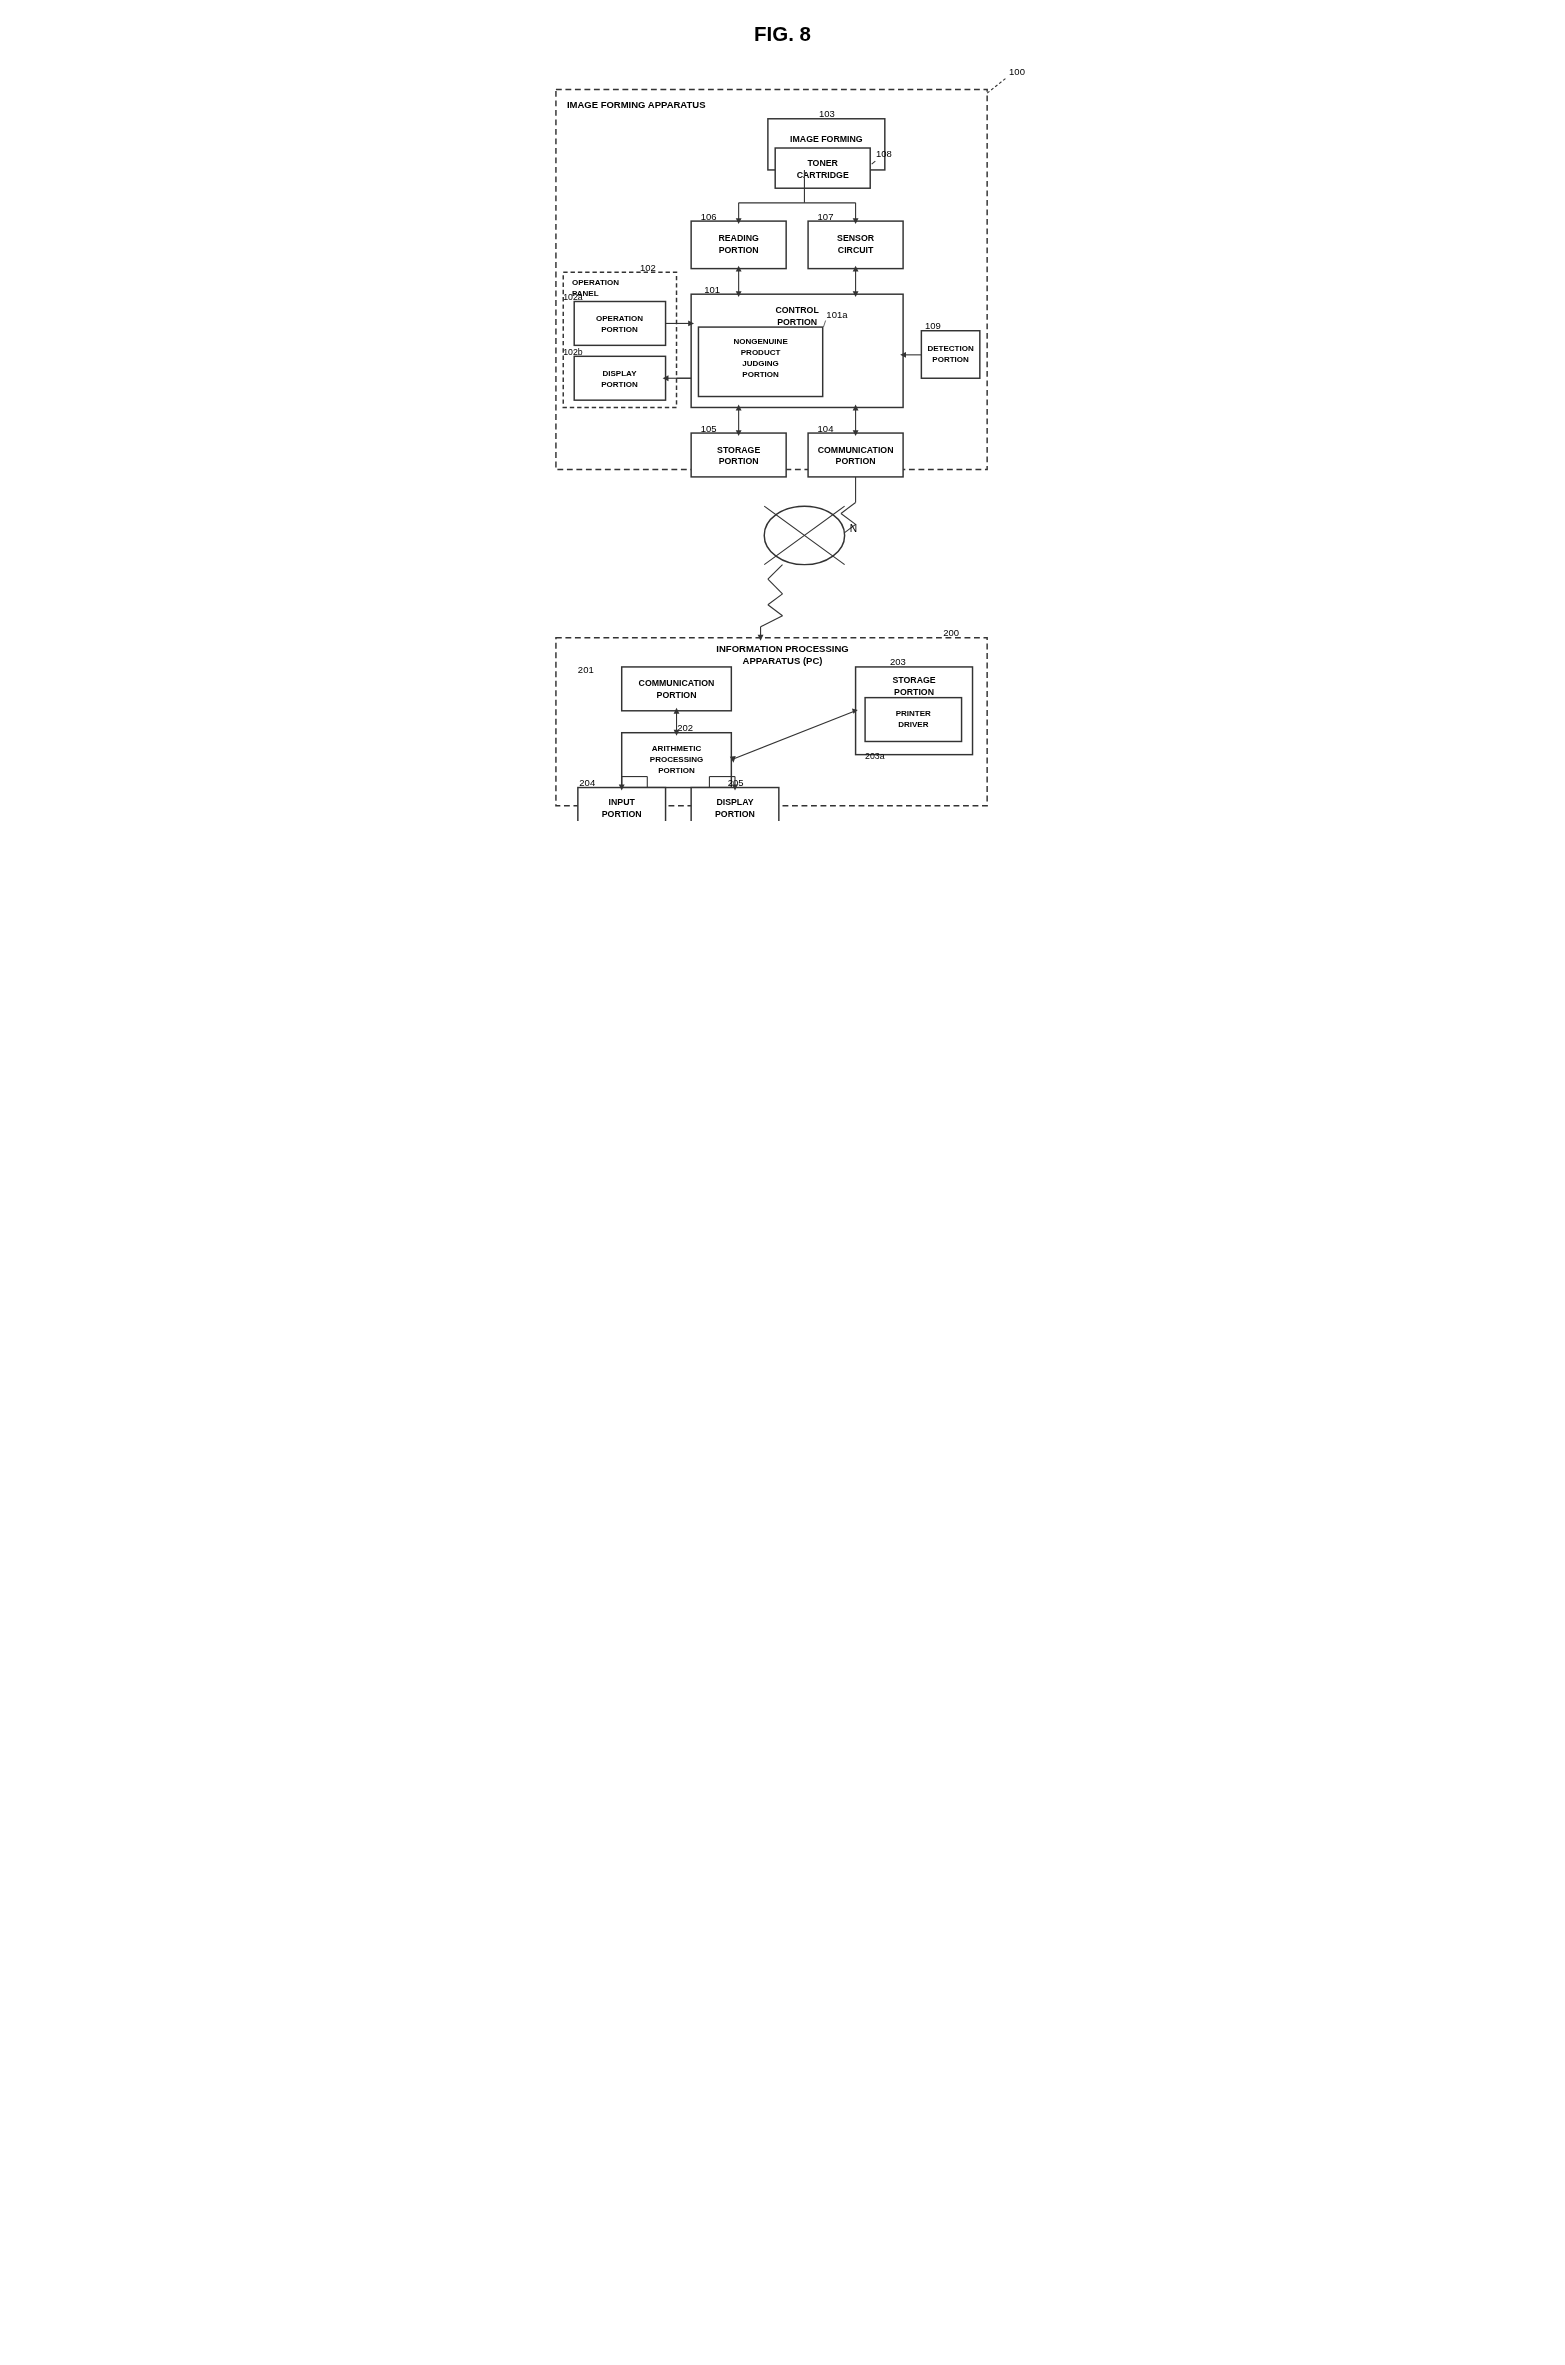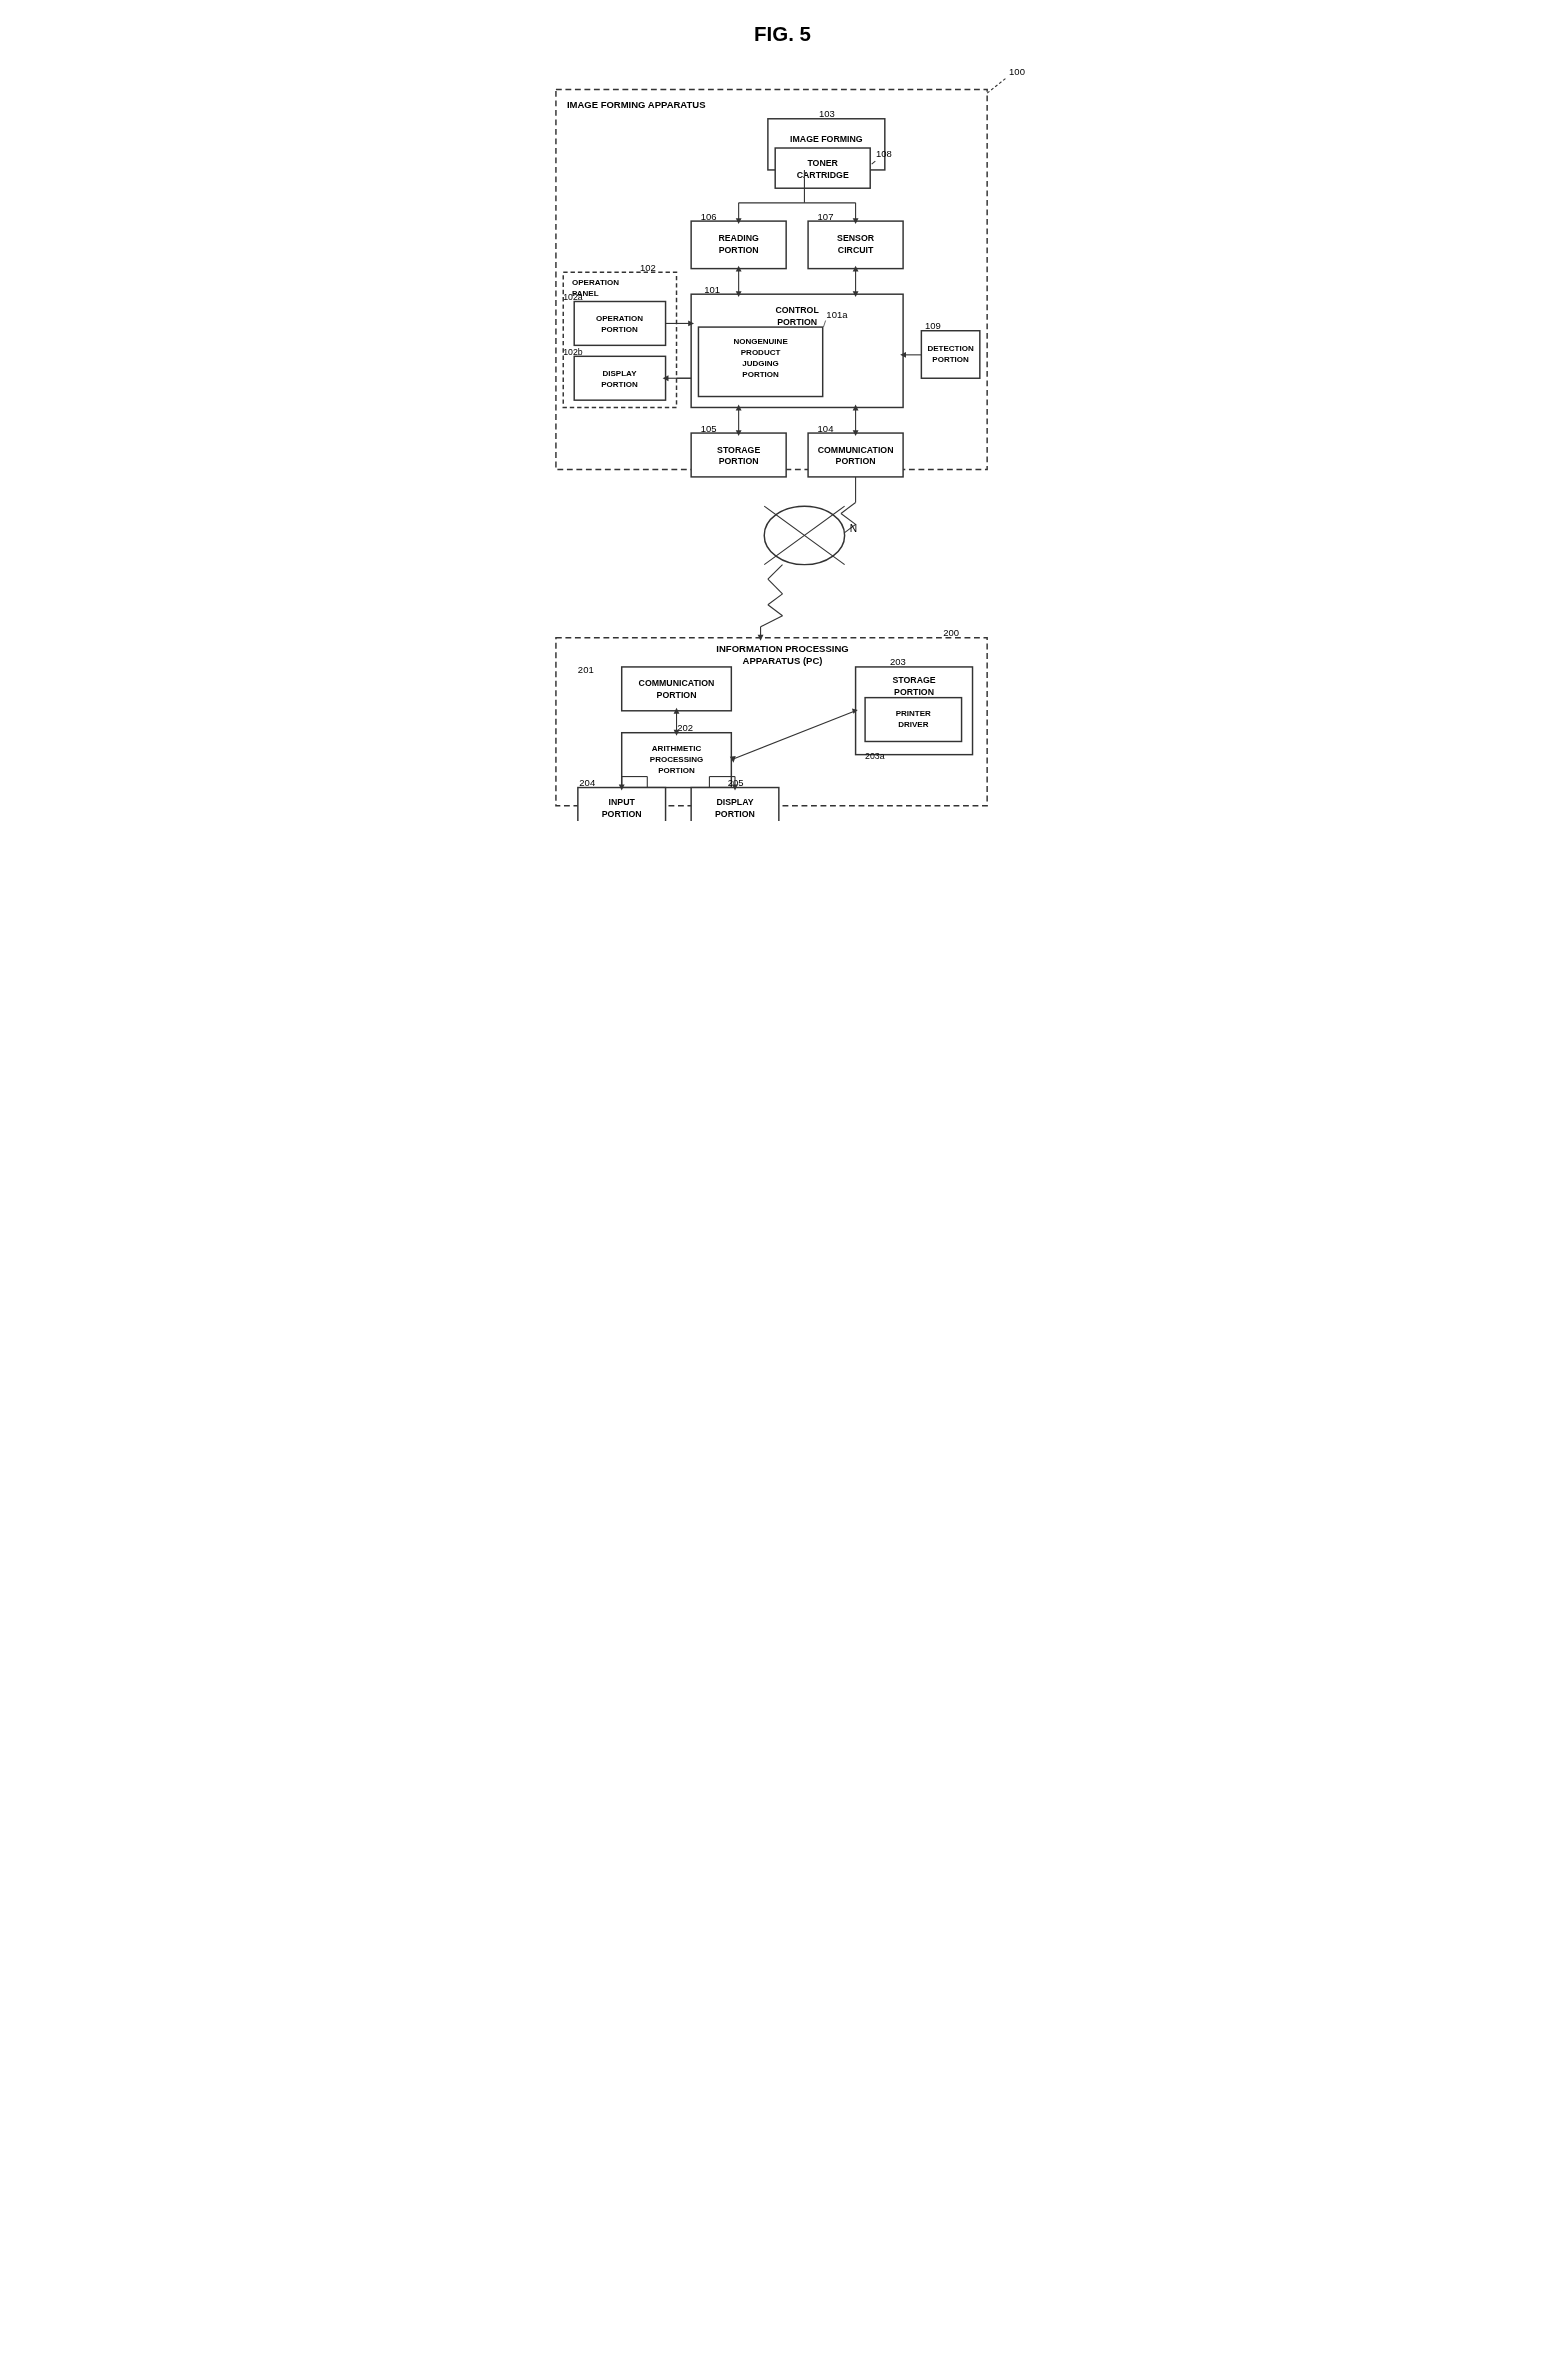--- a/index.html
+++ b/index.html
@@ -27,21 +27,21 @@
     }
     
     .main-svg {
       width: 100%;
     }
   </style>
 </head>
 <body>
 
 <div class="page">
-  <div class="fig-title">FIG. 5</div>
+  <div class="fig-title">FIG. 8</div>
 
   <div class="diagram-container">
     <svg class="main-svg" viewBox="0 0 680 1050" xmlns="http://www.w3.org/2000/svg">
 
       <text x="650" y="30" font-size="13" font-family="Arial">100</text>
       <line x1="645" y1="35" x2="620" y2="55" stroke="#333" stroke-width="1.5" stroke-dasharray="4,3"></line>
 
       <rect x="30" y="50" width="590" height="520" fill="none" stroke="#333" stroke-width="2" stroke-dasharray="8,5"></rect>
       <text x="45" y="75" font-size="13" font-weight="bold" font-family="Arial">IMAGE FORMING APPARATUS</text>
 

